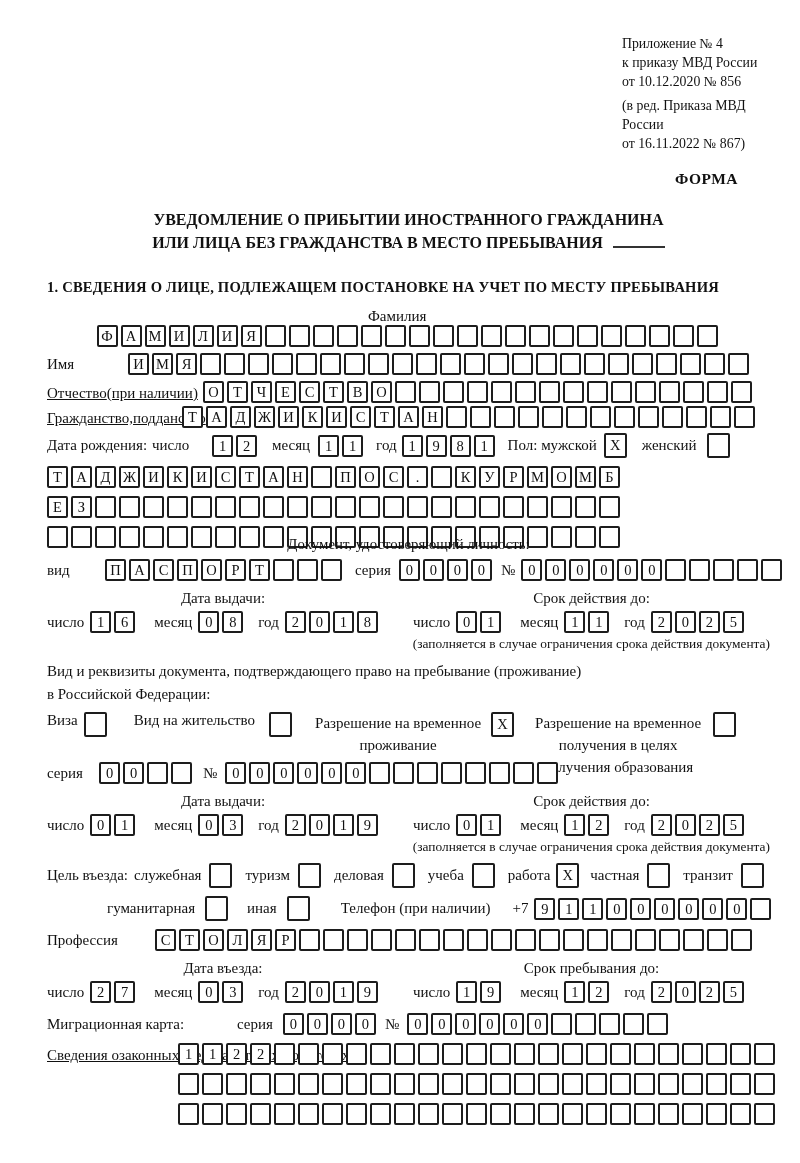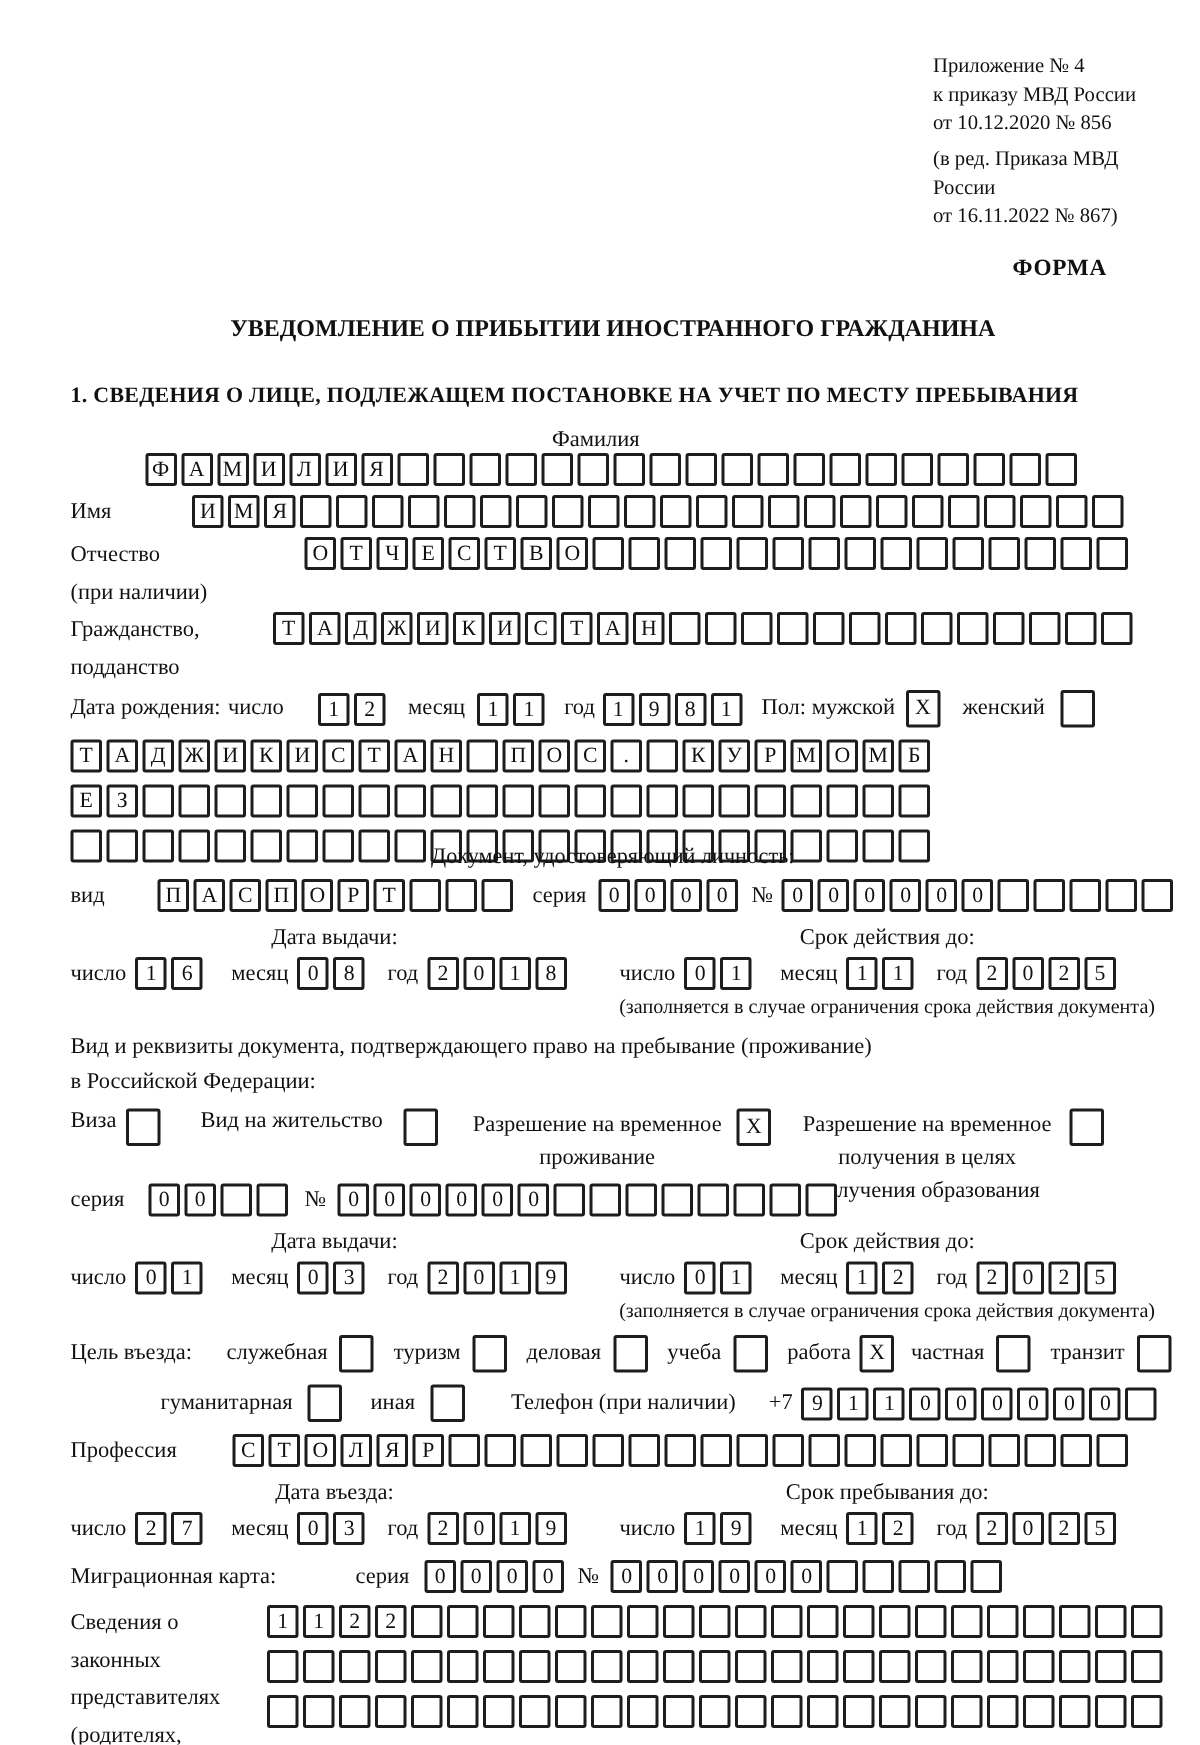--- a/index.html
+++ b/index.html
@@ -15,21 +15,21 @@
     display:inline-block;box-sizing:border-box;flex:none;
     width:21px;height:22px;border:2px solid #1d1d1d;border-radius:2px;
     margin-right:3px;text-align:center;line-height:18px;font-size:14.5px;
     background:#fff;
   }
   .cb{width:23px;height:25px;line-height:21px;}
   
   .row{display:flex;align-items:center;white-space:nowrap;}
   .row.top{align-items:flex-start;}
   .lbl{flex:none;}
-  .lblcol{flex:none;display:flex;flex-direction:column;line-height:25px;}
+  .lblcol{flex:none;display:flex;line-height:25px;text-decoration:underline;}
   .cellscol{display:flex;flex-direction:column;}
   .cellscol .cells{margin-bottom:8px;}
   .w81{width:81px;}  .w156{width:156px;} .w135{width:135px;}
   .w150{width:150px;} .w131{width:131px;} .w58{width:58px;} .w108{width:108px;}
   
   .annex{margin-left:575px;font-size:13.8px;line-height:19px;}
   .annex .gap{height:5px;}
   .forma{margin-top:17px;text-align:right;margin-right:32px;font-weight:bold;font-size:15.5px;letter-spacing:.5px;}
   .title{margin-top:20px;text-align:center;font-weight:bold;font-size:16px;line-height:23px;}
   .blank-line{display:inline-block;width:52px;border-bottom:2px solid #333;margin-left:10px;vertical-align:baseline;}
@@ -58,20 +58,21 @@
     <div>к приказу МВД России</div>
     <div>от 10.12.2020 № 856</div>
     <div class="gap"></div>
     <div>(в ред. Приказа МВД России</div>
     <div>от 16.11.2022 № 867)</div>
   </div>
   <div class="forma">ФОРМА</div>
 
   <div class="title">
     <div>УВЕДОМЛЕНИЕ О ПРИБЫТИИ ИНОСТРАННОГО ГРАЖДАНИНА</div>
+    <div><span>ИЛИ ЛИЦА БЕЗ ГРАЖДАНСТВА В МЕСТО ПРЕБЫВАНИЯ</span><span class="blank-line"></span></div>
   </div>
 
   <div class="sec-head">1. СВЕДЕНИЯ О ЛИЦЕ, ПОДЛЕЖАЩЕМ ПОСТАНОВКЕ НА УЧЕТ ПО МЕСТУ ПРЕБЫВАНИЯ</div>
 
   <div class="row mt12">
     <span class="lbl w81">Фамилия</span>
     <span class="cells">
         <span class="cell">Ф</span>
         <span class="cell">А</span>
         <span class="cell">М</span>
@@ -484,21 +485,21 @@
             <span class="cell">0</span>
             <span class="cell">2</span>
             <span class="cell">5</span>
           </span>
       </div>
     </div>
   </div>
   <div class="note">(заполняется в случае ограничения срока действия документа)</div>
 
   <div class="row mt8">
-    <span class="lbl" style="margin-right:23px;">Цель въезда:</span>
+    <span class="lbl" style="margin-right:6px;">Цель въезда:</span>
     <span class="lbl" style="margin-right:8px;">служебная</span>
     <span class="cell cb"></span>
     <span class="lbl" style="margin-left:10px;margin-right:8px;">туризм</span>
     <span class="cell cb"></span>
     <span class="lbl" style="margin-left:10px;margin-right:8px;">деловая</span>
     <span class="cell cb"></span>
     <span class="lbl" style="margin-left:10px;margin-right:8px;text-align:right;">учеба</span>
     <span class="cell cb"></span>
     <span class="lbl" style="margin-left:10px;margin-right:6px;">работа</span>
     <span class="cell cb">X</span>

